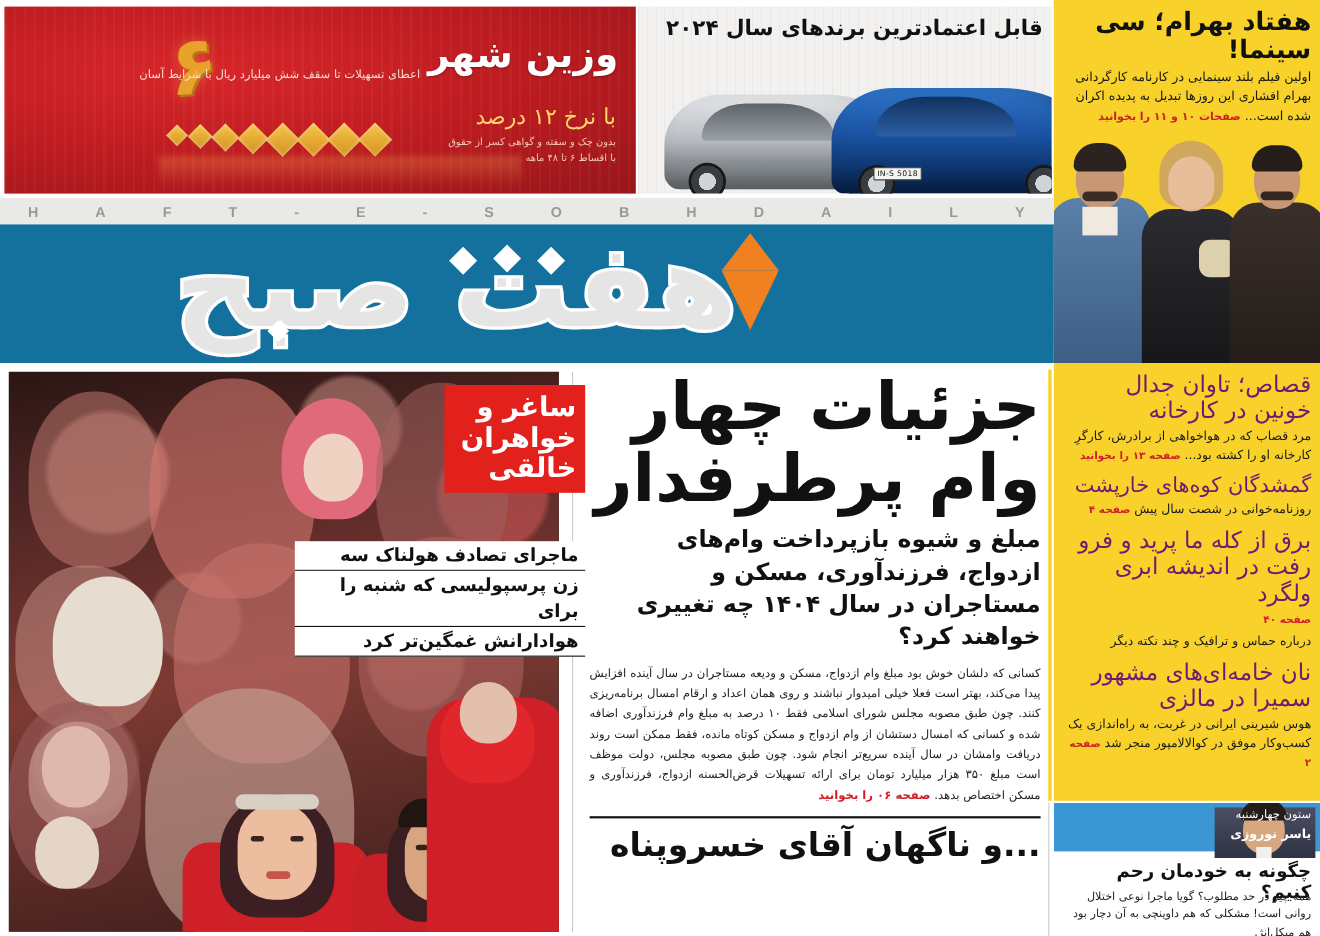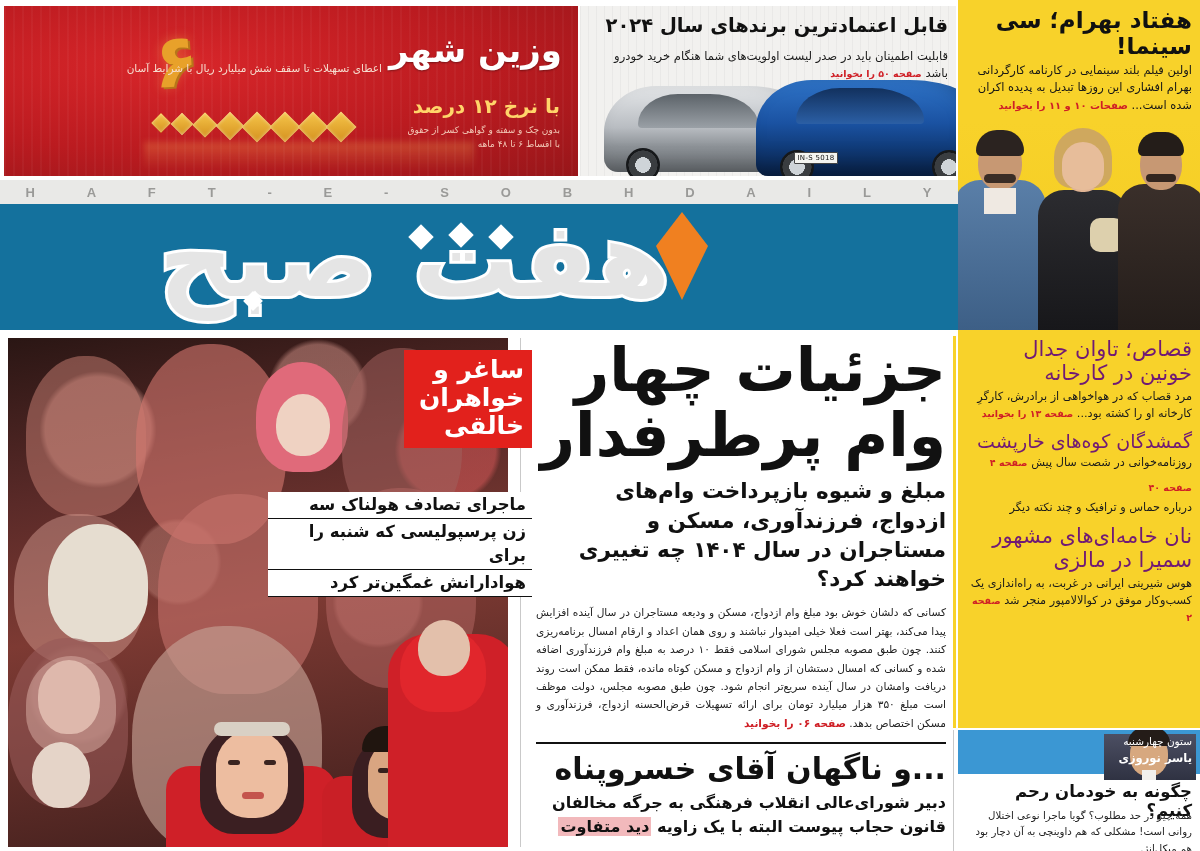--- a/index.html
+++ b/index.html
@@ -24,21 +24,21 @@
     position:absolute; inset:0;
     background: repeating-linear-gradient(90deg, rgba(255,255,255,.035) 0 2px, transparent 2px 9px);
   }
   .bank-name{
     position:absolute; right:16px; top:24px;
     color:#fff; font-size:34px; font-weight:bold; direction:rtl;
     letter-spacing:0px; text-shadow:0 1px 2px rgba(0,0,0,.35);
   }
   .bank-rate{
     position:absolute; right:18px; top:88px; color:#ffd56a;
-    font-size:20px; font-weight:bold; direction:rtl;
+    font-size:20px; font-weight:normal; direction:rtl;
   }
   .bank-sub1{
     position:absolute; right:18px; top:118px; color:#f3c9b7;
     font-size:9px; direction:rtl; line-height:1.5; text-align:right;
   }
   .bank-tag{
     position:absolute; right:196px; top:56px; color:#f6ddcf;
     font-size:10.5px; direction:rtl; white-space:nowrap;text-align:right;
   }
   .bank-logo{
@@ -310,24 +310,20 @@
       <div class="bank-rate">با نرخ ۱۲ درصد</div>
       <div class="bank-sub1">
         <div>بدون چک و سفته و گواهی کسر از حقوق</div>
         <div>با اقساط ۶ تا ۴۸ ماهه</div>
       </div>
     </div>
 
     <div class="ad-car">
       <div class="lines"></div>
       <div class="car-h">قابل اعتمادترین برندهای سال ۲۰۲۴</div>
-      <div class="car-sub">
-        <span>قابلیت اطمینان باید در صدر لیست اولویت‌های شما هنگام خرید خودرو باشد</span>
-        <span class="car-ref">صفحه ۵۰ را بخوانید</span>
-      </div>
       <div class="car-silver"></div>
       <div class="wheel" style="left:46px;"></div>
       <div class="wheel" style="left:188px;"></div>
       <div class="car-blue"></div>
       <div class="wheel" style="left:200px;bottom:-8px;"></div>
       <div class="wheel" style="left:352px;bottom:-8px;"></div>
       <div class="plate">IN-S 5018</div>
     </div>
 
     <div class="ad-cinema">
@@ -409,20 +405,21 @@
 
     <div class="sb-block">
       <div class="sb-h sm">گمشدگان کوه‌های خارپشت</div>
       <div class="sb-sub">
         <span>روزنامه‌خوانی در شصت سال پیش</span>
         <span class="sb-ref">صفحه ۴</span>
       </div>
     </div>
 
     <div class="sb-block">
+      <div class="sb-h">برق از کله ما پرید و فرو رفت در اندیشه ابری ولگرد</div>
       <div class="sb-sub">
         <span class="sb-ref">صفحه ۴۰</span>
       </div>
       <div class="sb-sub">درباره حماس و ترافیک و چند نکته دیگر</div>
     </div>
 
     <div class="sb-block">
       <div class="sb-h">نان خامه‌ای‌های مشهور سمیرا در مالزی</div>
       <div class="sb-sub">
         <span>هوس شیرینی ایرانی در غربت، به راه‌اندازی یک کسب‌وکار موفق در کوالالامپور منجر شد</span>
@@ -513,26 +510,20 @@
       <div class="lead-body">
         <span>کسانی که دلشان خوش بود مبلغ وام ازدواج، مسکن و ودیعه مستاجران در سال آینده افزایش پیدا می‌کند، بهتر است فعلا خیلی امیدوار نباشند و روی همان اعداد و ارقام امسال برنامه‌ریزی کنند. چون طبق مصوبه مجلس شورای اسلامی فقط ۱۰ درصد به مبلغ وام فرزندآوری اضافه شده و کسانی که امسال دستشان از وام ازدواج و مسکن کوتاه مانده، فقط ممکن است روند دریافت وامشان در سال آینده سریع‌تر انجام شود. چون طبق مصوبه مجلس، دولت موظف است مبلغ ۳۵۰ هزار میلیارد تومان برای ارائه تسهیلات قرض‌الحسنه ازدواج، فرزندآوری و مسکن اختصاص بدهد.</span>
         <span class="lead-ref">صفحه ۰۶ را بخوانید</span>
       </div>
     </div>
 
     <div class="center-rule"></div>
 
     <div>
       <div class="sec-h">...و ناگهان آقای خسروپناه</div>
-      <div class="sec-sub">
-        <div>دبیر شورای‌عالی انقلاب فرهنگی به جرگه مخالفان</div>
-        <div>
-          <span>قانون حجاب پیوست البته با یک زاویه </span><span class="hl-pink">دید متفاوت</span>
-        </div>
-      </div>
     </div>
   </div>
 
   <div class="vsep" style="left:520px; top:338px; height:509px;"></div>
   <div class="vyellow" style="left:953px; top:336px; height:392px;"></div>
   <div class="vsep" style="left:953px; top:730px; height:121px;"></div>
 
 </div>
 
 </body></html>

